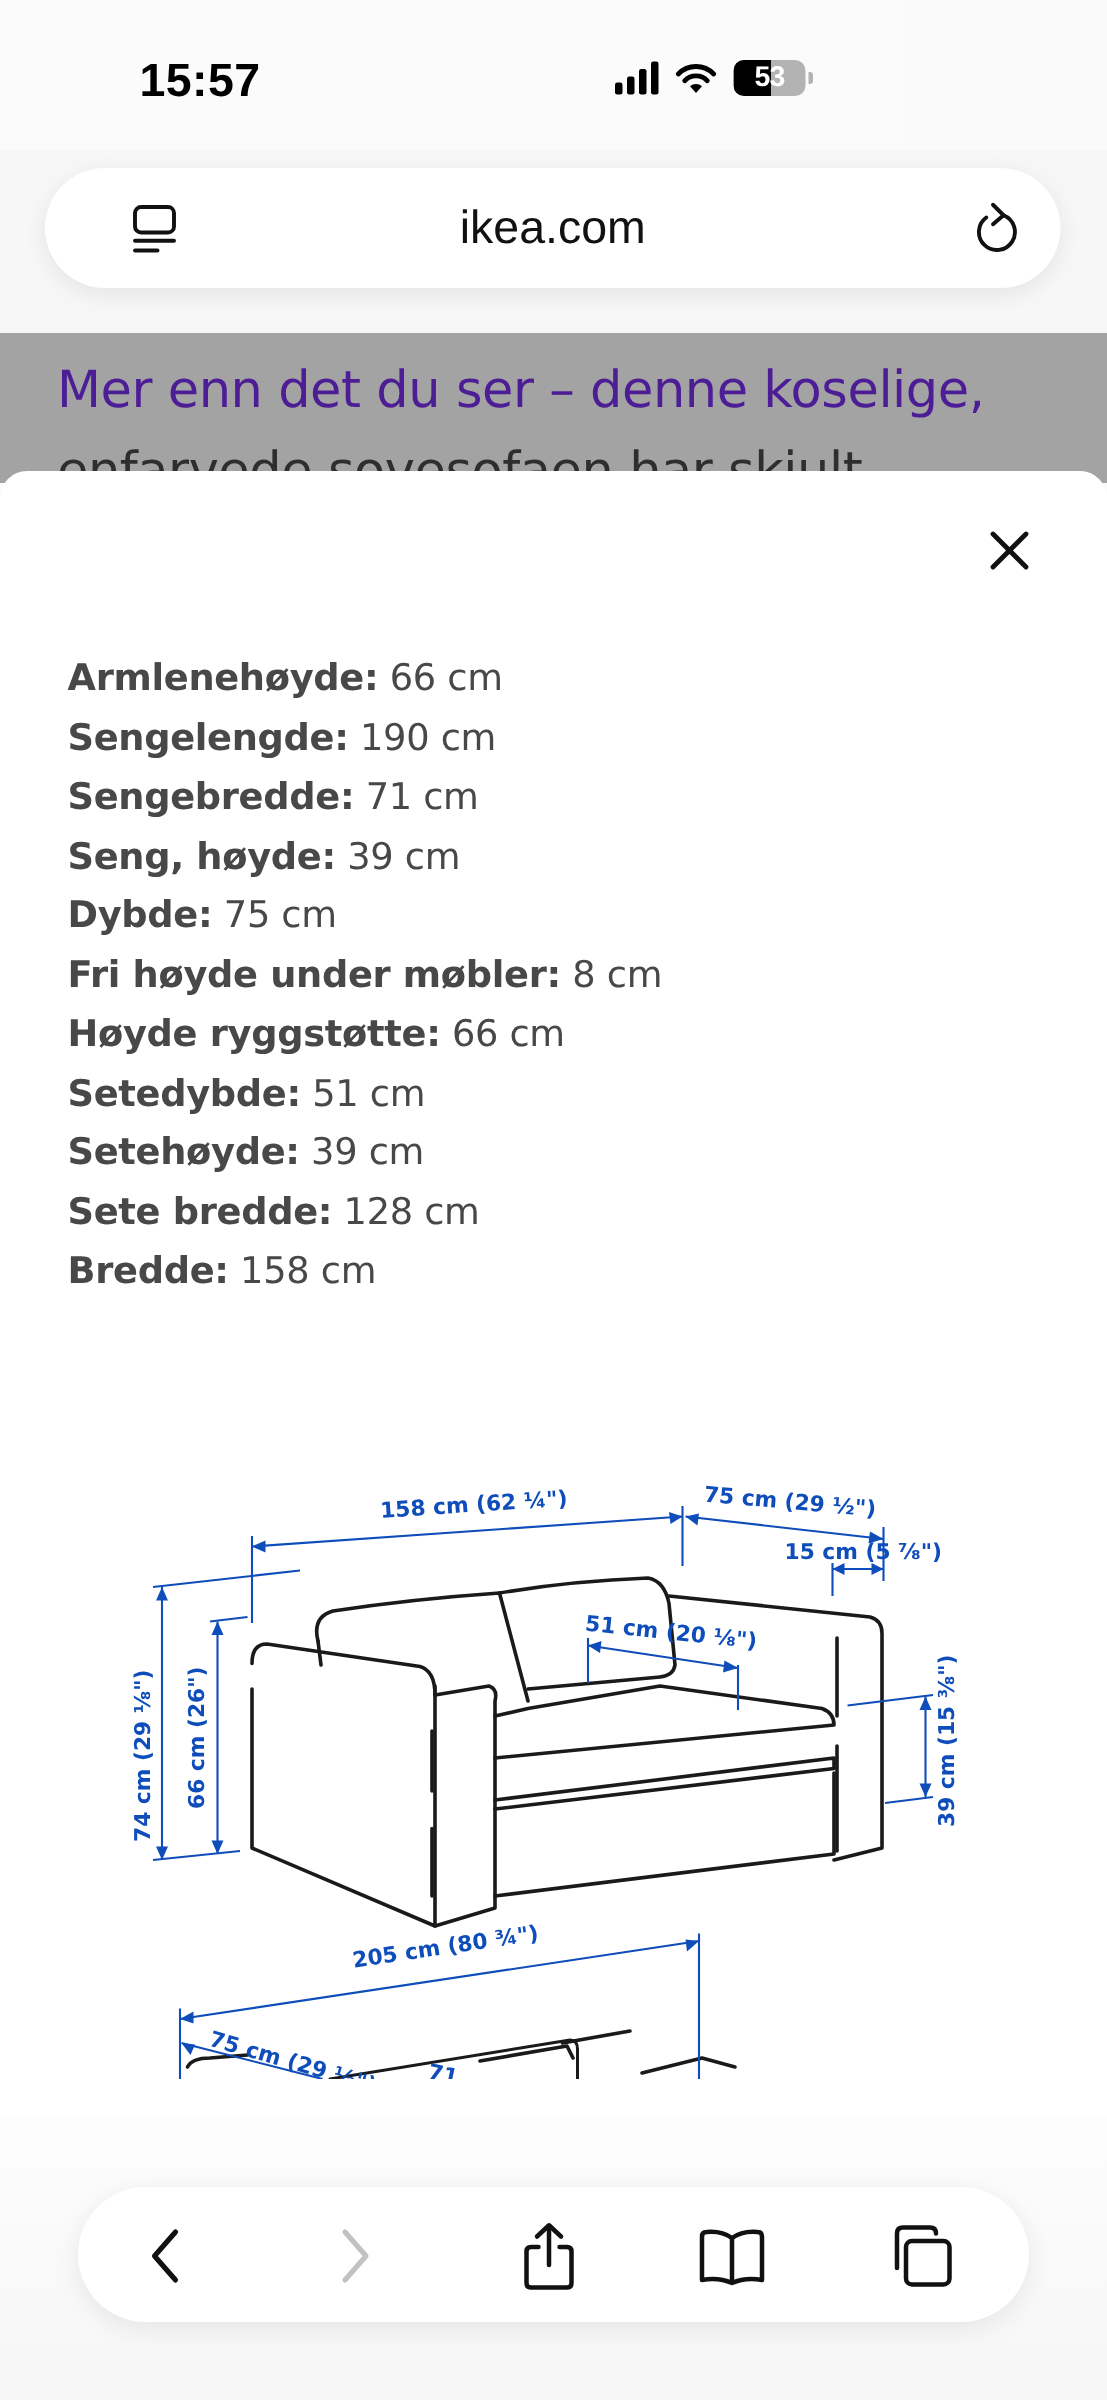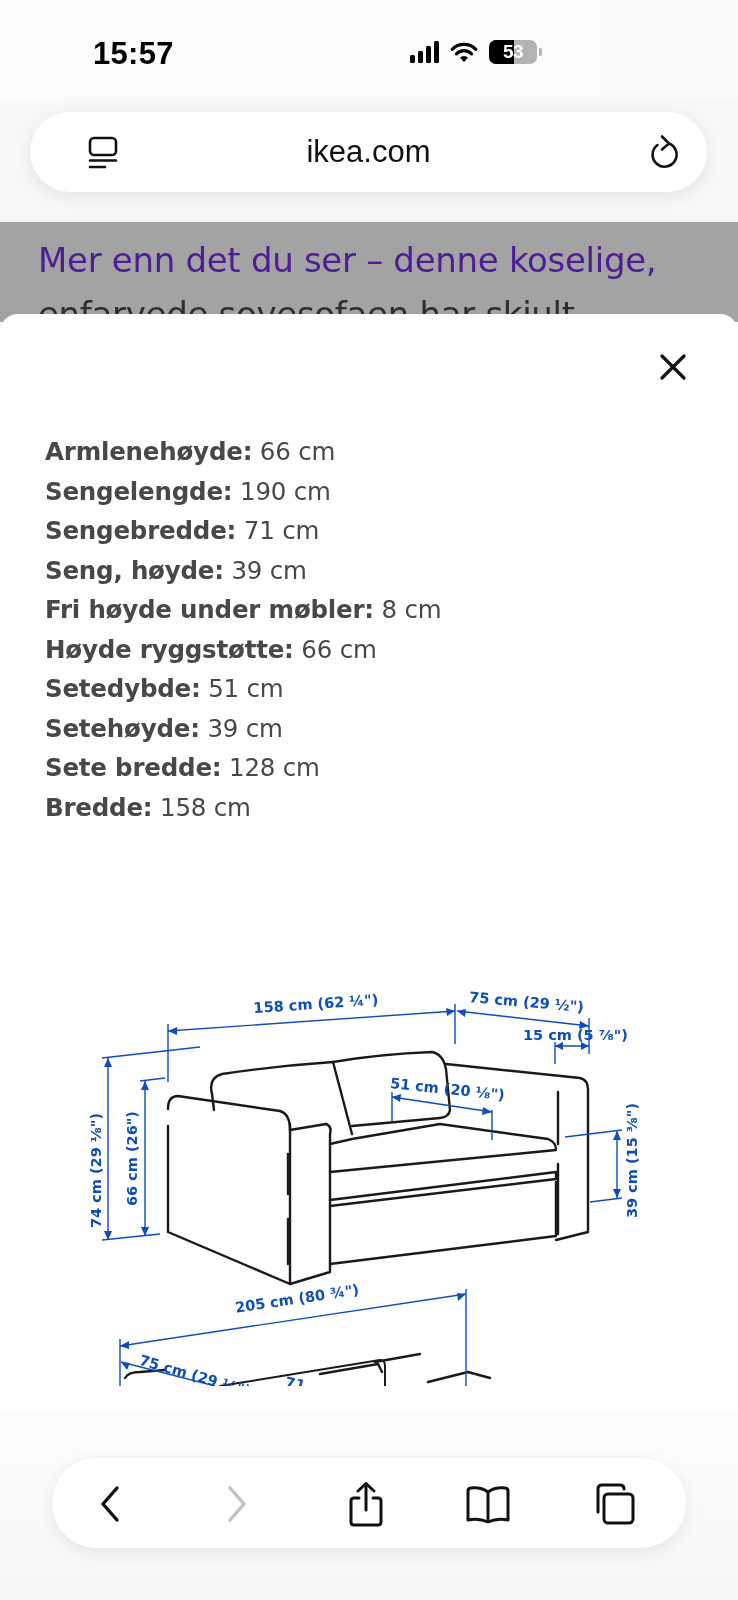--- a/index.html
+++ b/index.html
@@ -102,20 +102,21 @@
       <line x1="3" y1="3" x2="25" y2="25" stroke="#111" stroke-width="3.2" stroke-linecap="round"></line>
       <line x1="25" y1="3" x2="3" y2="25" stroke="#111" stroke-width="3.2" stroke-linecap="round"></line>
     </svg>
   </div>
 
   <div class="dims">
     <div class="dim-row"><span class="k">Armlenehøyde:</span> <span class="v">66 cm</span></div>
     <div class="dim-row"><span class="k">Sengelengde:</span> <span class="v">190 cm</span></div>
     <div class="dim-row"><span class="k">Sengebredde:</span> <span class="v">71 cm</span></div>
     <div class="dim-row"><span class="k">Seng, høyde:</span> <span class="v">39 cm</span></div>
+    <div class="dim-row"><span class="k">Dybde:</span> <span class="v">75 cm</span></div>
     <div class="dim-row"><span class="k">Fri høyde under møbler:</span> <span class="v">8 cm</span></div>
     <div class="dim-row"><span class="k">Høyde ryggstøtte:</span> <span class="v">66 cm</span></div>
     <div class="dim-row"><span class="k">Setedybde:</span> <span class="v">51 cm</span></div>
     <div class="dim-row"><span class="k">Setehøyde:</span> <span class="v">39 cm</span></div>
     <div class="dim-row"><span class="k">Sete bredde:</span> <span class="v">128 cm</span></div>
     <div class="dim-row"><span class="k">Bredde:</span> <span class="v">158 cm</span></div>
   </div>
 
   <div class="diagram">
     <svg width="738" height="412" viewBox="0 0 738 412">

